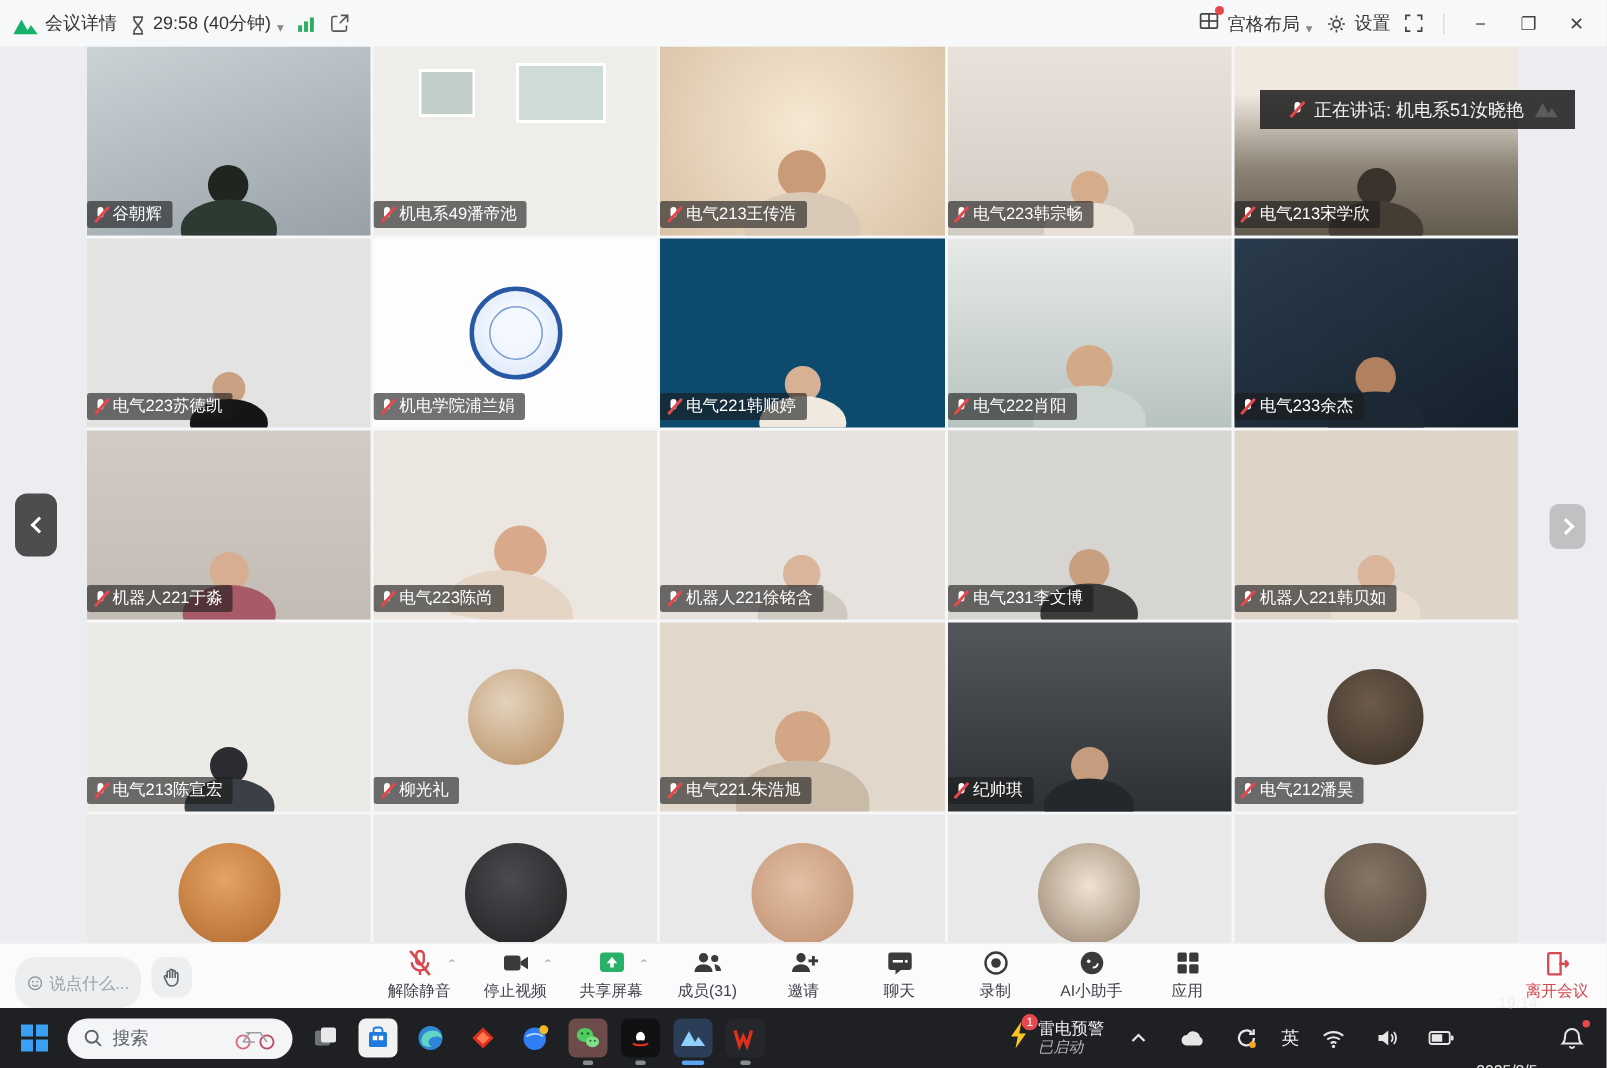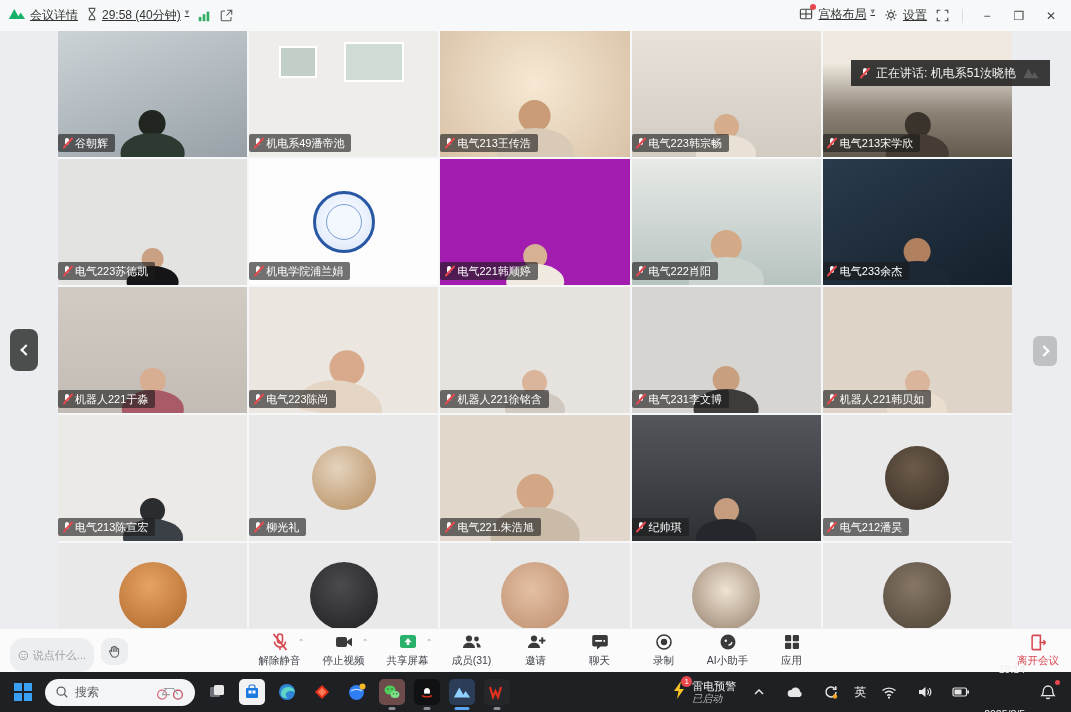--- a/index.html
+++ b/index.html
@@ -3,21 +3,21 @@
 <meta charset="utf-8">
 <style>
   *{margin:0;padding:0;box-sizing:border-box;font-family:"Liberation Sans","DejaVu Sans",sans-serif;}
   html,body{width:1071px;height:712px;overflow:hidden;background:#ebedf0;}
   .no-select{user-select:none}
 
   
   .titlebar{position:absolute;left:0;top:0;width:1071px;height:31px;background:#f7f8f9;display:flex;align-items:center;padding:0 8px;font-size:12px;color:#333;}
   .tb-left,.tb-right{display:flex;align-items:center;gap:8px;}
   .tb-right{margin-left:auto;}
-  .tb-item{display:flex;align-items:flex-start;gap:4px;cursor:default;text-decoration:underline;}
+  .tb-item{display:flex;align-items:flex-end;gap:4px;cursor:default;}
   .tb-caret{font-size:9px;color:#888;}
   .tb-sep{width:1px;height:14px;background:#ddd;margin:0 4px;}
   .winbtn{width:24px;height:20px;display:flex;align-items:center;justify-content:center;color:#444;font-size:12px;}
   .red-dot{position:absolute;width:6px;height:6px;border-radius:50%;background:#e6484d;right:-2px;top:-2px;}
   .rel{position:relative;}
 
   
   .stage{position:absolute;left:0;top:31px;width:1071px;height:494px;background:#ebedf0;}
   .grid{position:absolute;left:58px;top:0;width:954px;height:597px;display:grid;grid-template-columns:repeat(5,1fr);grid-template-rows:126px 126px 126px 126px 85px;gap:2px;background:#f6f7f8;overflow:hidden;}
   .tile{position:relative;overflow:hidden;background:#e9e9e9;}
@@ -35,21 +35,21 @@
   .frm{position:absolute;border:2px solid #fff;background:#c2cfc9;}
   .f1{left:16%;top:12%;width:38px;height:32px;}
   .f2{left:50%;top:9%;width:60px;height:40px;background:#cfdcd6;}
   .t3{background:radial-gradient(circle at 50% 42%,#f6e8d3,#d9c2a7);} .t3 .sil{--s:32px;--hc:#c99b77;--tc:#d9cab7;}
   .t4{background:linear-gradient(#e8e2db,#d2cbc2);} .t4 .sil{--s:25px;--hc:#d5ac8c;--tc:#e9e1d6;}
   .t5{background:linear-gradient(#efe9df 25%,#8b8175 65%,#635a4e);} .t5 .sil{--s:26px;--hc:#3a332b;--tc:#453d34;}
   .t6{background:#e3e3e2;} .t6 .sil{--s:22px;--hc:#caa183;--tc:#151517;}
   .t7{background:#fdfdfd;}
   .unilogo{position:absolute;left:50%;top:50%;transform:translate(-50%,-50%);width:62px;height:62px;border-radius:50%;border:3px solid #2857a4;background:radial-gradient(circle at 50% 45%,#f3f8ff 35%,#d4e2f6);}
   .unilogo::after{content:"";position:absolute;left:10px;top:10px;right:10px;bottom:10px;border-radius:50%;border:1.5px solid #4a77bd;opacity:.7;}
-  .t8{background:#a21caf;} .t8 .sil{--s:24px;--hc:#d7b194;--tc:#efe9e0;}
+  .t8{background:#0c4a6e;} .t8 .sil{--s:24px;--hc:#d7b194;--tc:#efe9e0;}
   .t9{background:linear-gradient(#e7eae7,#b7c3c0);} .t9 .sil{--s:31px;--hc:#d4a987;--tc:#ccd4d0;}
   .t10{background:linear-gradient(150deg,#2a3b4d,#15202b);} .t10 .sil{--s:27px;--hc:#b0805f;--tc:#1c2834;}
   .t11{background:linear-gradient(#d1cbc4,#c3bcb4);} .t11 .sil{--s:26px;--hc:#d8ae92;--tc:#a85b66;}
   .t12{background:#ebe6df;} .t12 .sil{--s:35px;--hc:#d8aa8b;--tc:#e4d5c5;transform:translateX(-50%) rotate(9deg);}
   .t13{background:#e6e3de;} .t13 .sil{--s:25px;--hc:#dab59b;--tc:#d0c9c1;}
   .t14{background:#d7d5d2;} .t14 .sil{--s:27px;--hc:#c89f7f;--tc:#3d3c3b;}
   .t15{background:#ded4c7;} .t15 .sil{--s:25px;--hc:#dab49b;--tc:#e9decf;}
   .t16{background:#eceae7;} .t16 .sil{--s:25px;--hc:#2b2c2f;--tc:#3b4046;}
   .t17{background:#e9e9e9;}
   .t18{background:#e1d7cb;} .t18 .sil{--s:37px;--hc:#d3a685;--tc:#cabba9;}
@@ -60,21 +60,21 @@
   .row5 .ava{top:62%;width:68px;height:68px;}
   .av17{background:radial-gradient(circle at 40% 35%,#e4d3be,#b68c5e);}
   .av20{background:radial-gradient(circle at 45% 35%,#6c5b4a,#392f26);}
   .av21{background:radial-gradient(circle at 45% 35%,#e6a364,#ae672b);}
   .av22{background:radial-gradient(circle at 45% 35%,#4b4b4f,#1f1f22);}
   .av23{background:radial-gradient(circle at 45% 40%,#e4c0a5,#bd8d6d);}
   .av24{background:radial-gradient(circle at 50% 42%,#f0e3d3,#95816d);}
   .av25{background:radial-gradient(circle at 45% 35%,#867666,#4d4337);}
 
   
-  .banner{position:absolute;top:60px;right:21px;height:26px;display:flex;align-items:center;gap:6px;background:rgba(32,32,32,.88);border-radius:0;padding:0 34px 0 9px;color:#f2f2f2;font-size:12px;z-index:30;}
+  .banner{position:absolute;top:60px;right:21px;height:26px;display:flex;align-items:center;gap:6px;background:rgba(32,32,32,.88);border-radius:0;padding:0 34px 0 20px;color:#f2f2f2;font-size:12px;z-index:30;}
   .banner .wm{position:absolute;right:8px;opacity:.35;}
 
   
   .navL{position:absolute;left:10px;top:329px;width:28px;height:42px;border-radius:8px;background:rgba(48,48,48,.85);display:flex;align-items:center;justify-content:center;z-index:20;}
   .navR{position:absolute;right:14px;top:336px;width:24px;height:30px;border-radius:6px;background:rgba(140,140,140,.45);display:flex;align-items:center;justify-content:center;z-index:20;}
   .chev{width:8px;height:8px;border-left:2px solid #fff;border-bottom:2px solid #fff;}
   .chev.l{transform:rotate(45deg);margin-left:3px;}
   .chev.r{transform:rotate(-135deg);margin-right:3px;border-color:#fff;}
 
   

